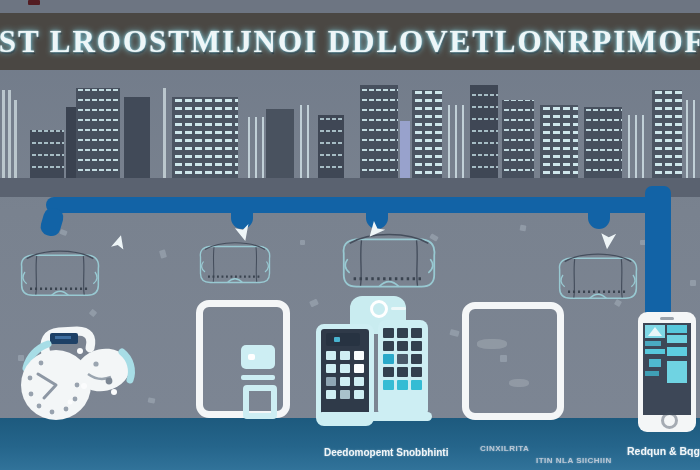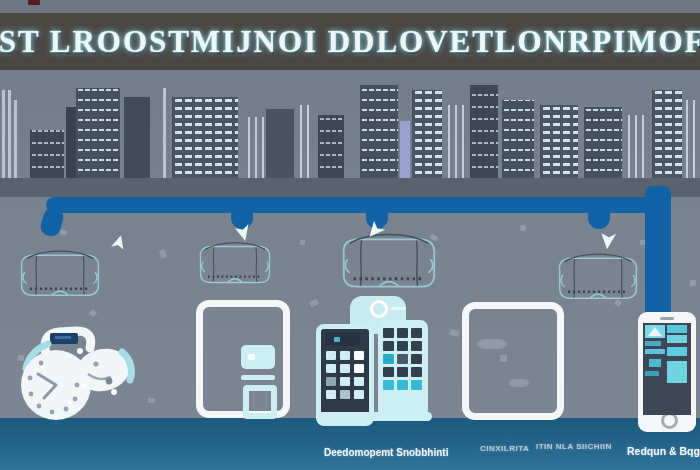--- a/index.html
+++ b/index.html
@@ -287,16 +287,16 @@
       <div style="left:6px;top:36px;width:12px;height:8px;background:#4fb9cf"></div>
       <div style="left:24px;top:38px;width:20px;height:22px;background:#6fd3e2"></div>
       <div style="left:2px;top:48px;width:14px;height:5px;background:#3f9fb5"></div>
     </div>
     <div class="p5-home"></div>
   </div>
 
   <div class="band"></div>
   <div class="blabel" style="left:324px;top:447px;font-size:10px">Deedomopemt Snobbhinti</div>
   <div class="blabel" style="left:480px;top:444px;font-size:8px;color:#b9c6d4;letter-spacing:.5px">CINXILRITA</div>
-  <div class="blabel" style="left:536px;top:442px;font-size:8px;color:#b9c6d4;letter-spacing:.5px">ITIN NLA SIICHIIN</div>
+  <div class="blabel" style="left:536px;top:456px;font-size:8px;color:#b9c6d4;letter-spacing:.5px">ITIN NLA SIICHIIN</div>
   <div class="blabel" style="left:627px;top:445px;font-size:10.5px">Redqun &amp; Bqgnemd</div>
 
 </div>
 
 </body></html>

